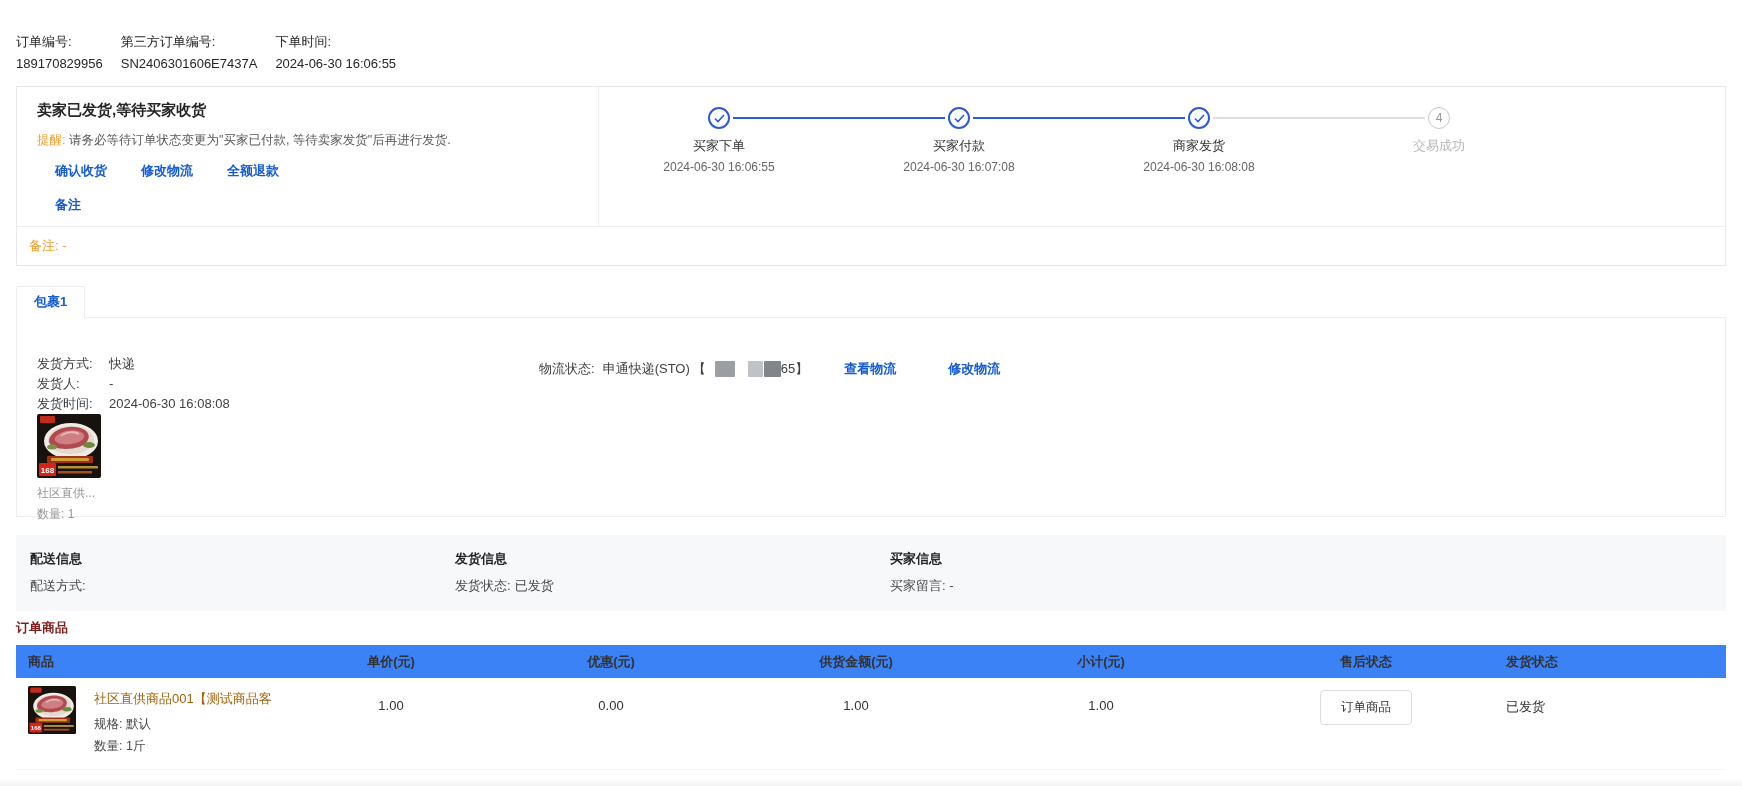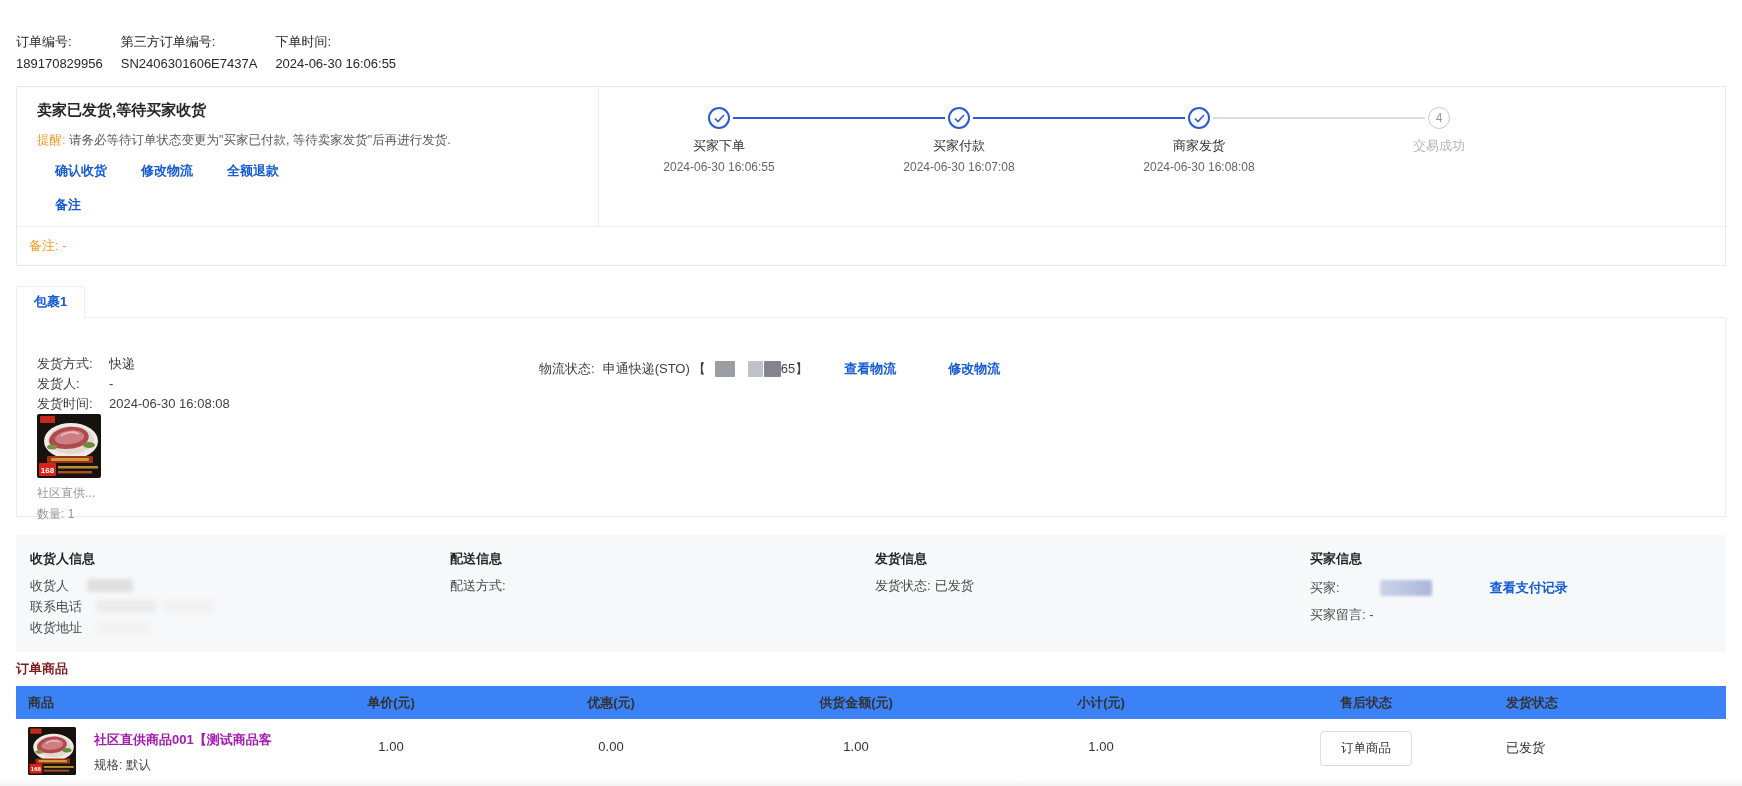--- a/index.html
+++ b/index.html
@@ -67,21 +67,21 @@
   
   .sec-title { margin-top:8px; font-size:13px; font-weight:bold; color:#7f1d1d; }
   .items { margin-top:8px; }
   .items-grid { display:grid; grid-template-columns:280px 190px 250px 240px 250px 280px 1fr; }
   .items-head { background:#3b82f6; height:33px; line-height:33px; font-size:13px; font-weight:bold; color:#323233; }
   .c { text-align:center; } .l { text-align:left; padding-left:12px; } .r { text-align:left; padding-right:12px; }
   .items-row { align-items:start; padding:6px 0 14px; border-bottom:1px solid #f5f6f7; }
   .prod-cell { display:flex; padding-left:12px; }
   .prod-cell .prod-img { width:48px; height:48px; flex:0 0 48px; margin-top:2px; }
   .prod-info { margin-left:18px; padding-top:6px; }
-  .prod-name { font-size:13px; font-weight:bold; color:#a21caf; cursor:pointer; }
+  .prod-name { font-size:13px; font-weight:normal; color:#a16207; cursor:pointer; }
   .prod-sub { margin-top:8px; font-size:12.5px; color:#4a4a4a; }
   .prod-sub + .prod-sub { margin-top:5px; }
   .num-cell { padding-top:14px; font-size:13px; color:#323233; }
   .btn-cell { padding-top:6px; }
   .refund-btn { display:inline-block; border:1px solid #dcdee0; border-radius:4px; background:#fff;
     padding:8px 20px; font-size:12.5px; color:#323233; cursor:pointer; }
   .status-cell { padding-top:14px; font-size:13px; color:#323233; }
 
   .bottom-fade { position:fixed; left:0; bottom:0; width:100%; height:8px;
     background:linear-gradient(to bottom,#ffffff,#f4f4f4); pointer-events:none; }
@@ -211,56 +211,35 @@
           <rect x="21" y="52" width="40" height="2.5" fill="#e0b23e" opacity="0.8"></rect>
           <rect x="21" y="57" width="34" height="2.5" fill="#cc5b2a" opacity="0.8"></rect>
         </svg>
       </span>
       <div class="thumb-name">社区直供...</div>
       <div class="thumb-qty"><span>数量:</span> <span>1</span></div>
     </div>
   </div>
 
   <div class="info">
-    <div class="col1">
-      <h3>收货人信息</h3>
-      <div class="g-row">
-          <span>收货人</span>
-          <span class="blur" style="width:46px;height:13px;background:#dfdfdf;margin-left:18px;"></span>
-        </div>
-      <div class="g-row">
-          <span>联系电话</span>
-          <span class="blur" style="width:60px;height:13px;background:#ececec;margin-left:14px;"></span>
-          <span class="blur" style="width:50px;height:13px;background:#f1f1f1;margin-left:8px;"></span>
-        </div>
-      <div class="g-row">
-          <span>收货地址</span>
-          <span class="blur" style="width:55px;height:10px;background:#f2f2f2;margin-left:14px;"></span>
-        </div>
-    </div>
     <div class="col2">
       <h3>配送信息</h3>
       <div class="g-row">
           <span>配送方式:</span>
         </div>
     </div>
     <div class="col3">
       <h3>发货信息</h3>
       <div class="g-row">
           <span>发货状态:</span>
           <span style="margin-left:4px;">已发货</span>
         </div>
     </div>
     <div class="col4">
       <h3>买家信息</h3>
-      <div class="buyer-row">
-        <span>买家:</span>
-        <span class="blur" style="width:52px;height:16px;background:linear-gradient(90deg,#ccd4e8,#aab6d8);margin-left:40px;filter:blur(1.5px);"></span>
-        <a class="link" style="margin-left:58px;">查看支付记录</a>
-      </div>
       <div class="buyer-msg"><span>买家留言:</span> <span>-</span></div>
     </div>
   </div>
 
   <div class="sec-title">订单商品</div>
   <div class="items">
     <div class="items-grid items-head">
       <div class="l">商品</div>
       <div class="c">单价(元)</div>
       <div class="c">优惠(元)</div>

